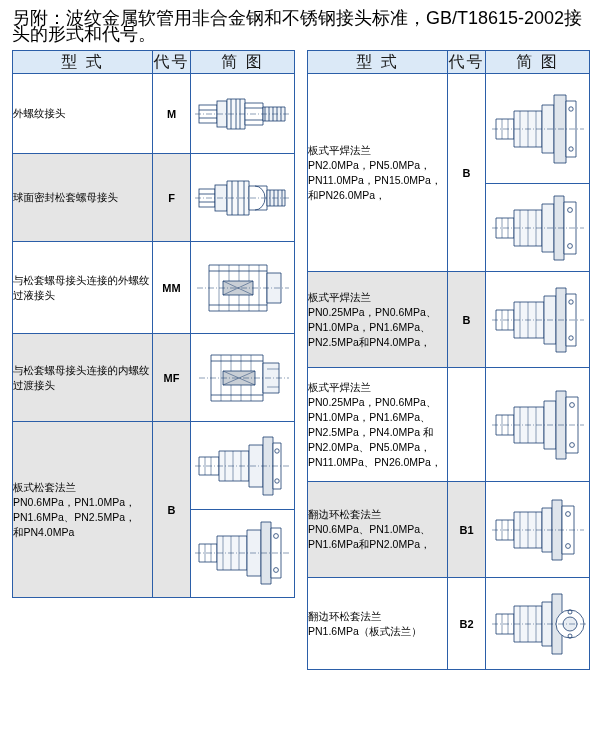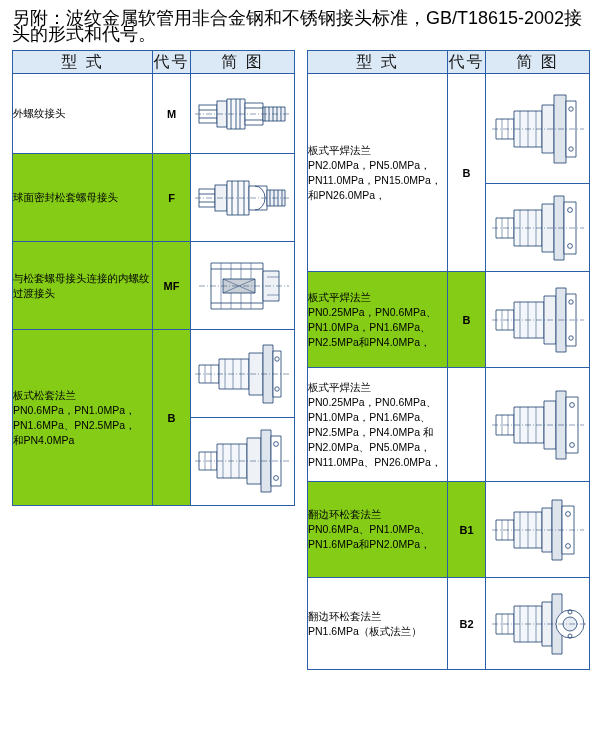--- a/index.html
+++ b/index.html
@@ -73,21 +73,21 @@
     text-align: center;
     font-size: 11px;
     font-weight: bold;
     color: #000;
   }
   td.fig {
     text-align: center;
     background: #ffffff;
     padding: 2px 0;
   }
-  tr.tint td.type, tr.tint td.code { background: #84cc16; }
+  tr.tint td.type, tr.tint td.code { background: #e5e5e5; }
   tr.plain td.type, tr.plain td.code { background: #ffffff; }
 
   svg.drw { display: block; margin: 0 auto; }
   .foot {
     position: absolute;
     bottom: 0; left: 0; width: 100%;
     height: 24px;
   }
 </style>
 </head>
@@ -156,20 +156,37 @@
                 <path d="M56 27 L74 27 L74 51 L56 51 Z" fill="#ffffff"></path>
                 <path d="M62 27 a10 12 0 0 1 0 24"></path>
                 <path d="M74 31 L92 31 L92 47 L74 47 Z" fill="#eef2f7"></path>
                 <path d="M77 31 l0 16 M81 31 l0 16 M85 31 l0 16 M89 31 l0 16"></path>
                 <line x1="2" y1="39" x2="98" y2="39" stroke-dasharray="6 2 1 2" stroke-width="0.5"></line>
               </g>
             </svg>
           </td>
         </tr>
 
+        <tr class="plain" style="height:92px;">
+          <td class="type">与松套螺母接头连接的外螺纹过液接头</td>
+          <td class="code">MM</td>
+          <td class="fig">
+            <svg class="drw" width="100" height="82" viewBox="0 0 100 82">
+              <g stroke="#1b3c6e" fill="none" stroke-width="0.8">
+                <path d="M16 18 L74 18 L74 64 L16 64 Z" fill="#ffffff"></path>
+                <path d="M16 24 L74 24 M16 58 L74 58"></path>
+                <path d="M26 18 L26 64 M36 18 L36 64 M46 18 L46 64 M56 18 L56 64 M66 18 L66 64" stroke-width="0.5"></path>
+                <path d="M30 34 L60 34 L60 48 L30 48 Z" fill="#c9cfd6"></path>
+                <path d="M30 34 l30 14 M30 48 l30 -14" stroke-width="0.5"></path>
+                <path d="M74 26 L88 26 L88 56 L74 56 Z" fill="#eef2f7"></path>
+                <line x1="4" y1="41" x2="96" y2="41" stroke-dasharray="6 2 1 2" stroke-width="0.5"></line>
+              </g>
+            </svg>
+          </td>
+        </tr>
 
         <tr class="tint" style="height:88px;padding-left:30px;">
           <td class="type">与松套螺母接头连接的内螺纹过渡接头</td>
           <td class="code">MF</td>
           <td class="fig">
             <svg class="drw" width="100" height="78" viewBox="0 0 100 78">
               <g stroke="#1b3c6e" fill="none" stroke-width="0.8">
                 <path d="M18 16 L70 16 L70 62 L18 62 Z" fill="#ffffff"></path>
                 <path d="M18 22 L70 22 M18 56 L70 56"></path>
                 <path d="M28 16 L28 62 M38 16 L38 62 M48 16 L48 62 M58 16 L58 62" stroke-width="0.5"></path>

